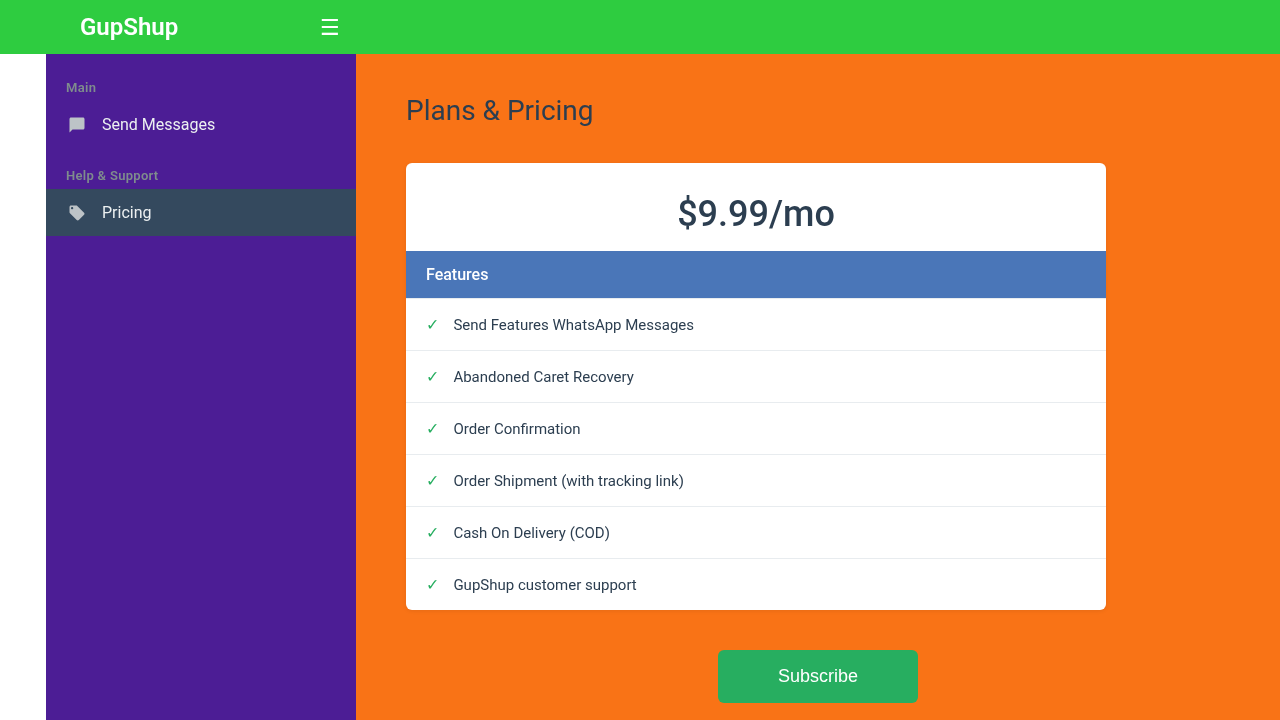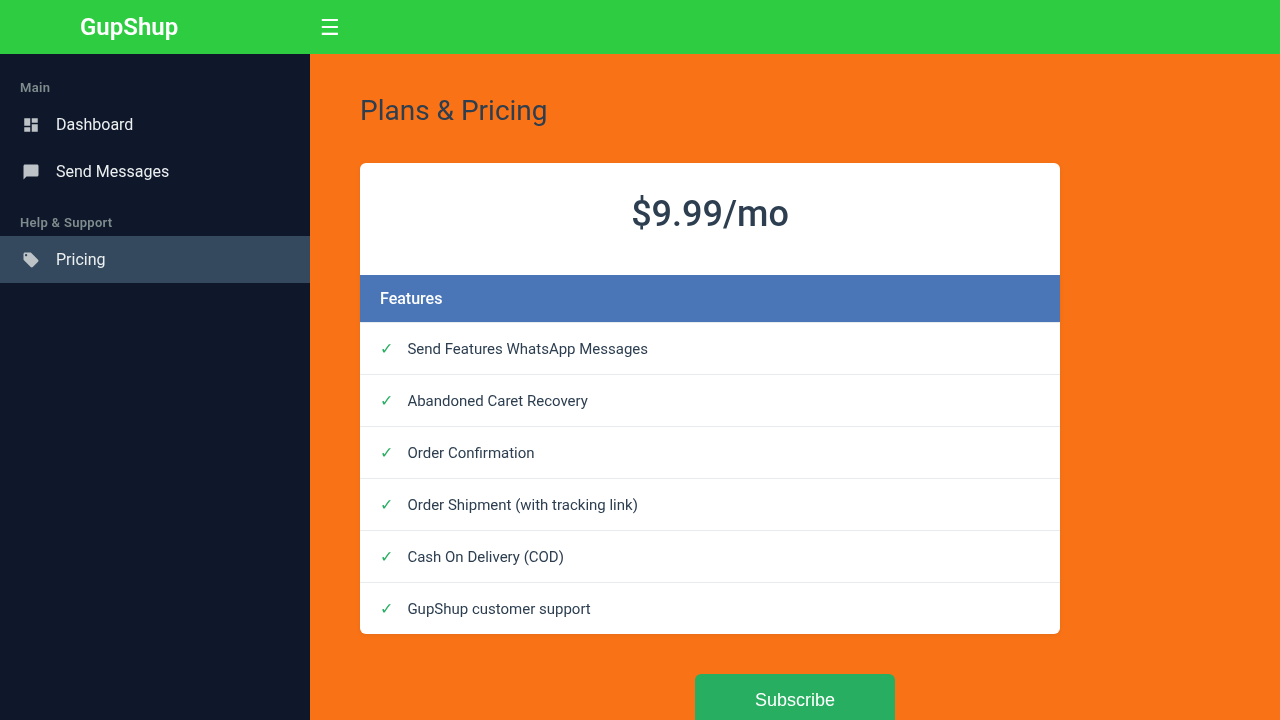--- a/index.html
+++ b/index.html
@@ -45,26 +45,27 @@
 
     
     .main-layout {
       display: flex;
       flex: 1;
       overflow: hidden;
     }
 
     
     .sidebar {
-      background-color: #0f172a;
+      background-color: #4c1d95;
       width: 310px;
       flex-shrink: 0;
       display: flex;
       flex-direction: column;
       padding-top: 16px;
+      margin-left: 46px;
     }
 
     .sidebar-section-label {
       color: #7f8c8d;
       font-size: 13px;
       font-weight: 600;
       padding: 10px 20px 6px 20px;
       text-transform: none;
       letter-spacing: 0.3px;
     }
@@ -116,21 +117,21 @@
     .pricing-card {
       background: white;
       border-radius: 6px;
       max-width: 700px;
       overflow: hidden;
       box-shadow: 0 1px 4px rgba(0,0,0,0.08);
     }
 
     .price-header {
       text-align: center;
-      padding: 30px 20px 32px;
+      padding: 30px 20px 8px;
     }
 
     .price-amount {
       font-size: 36px;
       font-weight: 500;
       color: #2c3e50;
       margin-bottom: 8px;
     }
 
     .price-subtitle {
@@ -189,28 +190,20 @@
 <div class="top-header">
   <span class="logo-text">GupShup</span>
   <span class="hamburger-icon">☰</span>
 </div>
 
 <div class="main-layout">
 
   <nav class="sidebar">
     <div class="sidebar-section-label">Main</div>
 
-    <div class="sidebar-item">
-      <span class="sidebar-item-icon">
-        <svg width="18" height="18" viewBox="0 0 24 24" fill="currentColor">
-          <path d="M3 13h8V3H3v10zm0 8h8v-6H3v6zm10 0h8V11h-8v10zm0-18v6h8V3h-8z"></path>
-        </svg>
-      </span>
-      <span class="sidebar-item-label">Dashboard</span>
-    </div>
 
     <div class="sidebar-item">
       <span class="sidebar-item-icon">
         <svg width="18" height="18" viewBox="0 0 24 24" fill="currentColor">
           <path d="M20 2H4c-1.1 0-2 .9-2 2v18l4-4h14c1.1 0 2-.9 2-2V4c0-1.1-.9-2-2-2z"></path>
         </svg>
       </span>
       <span class="sidebar-item-label">Send Messages</span>
     </div>
 

